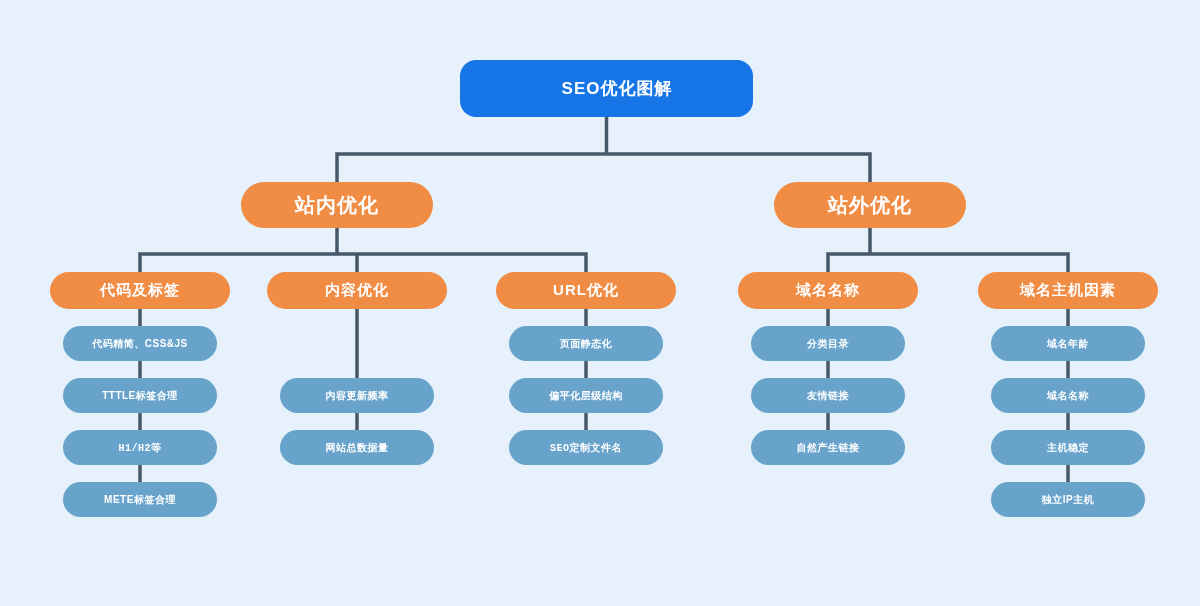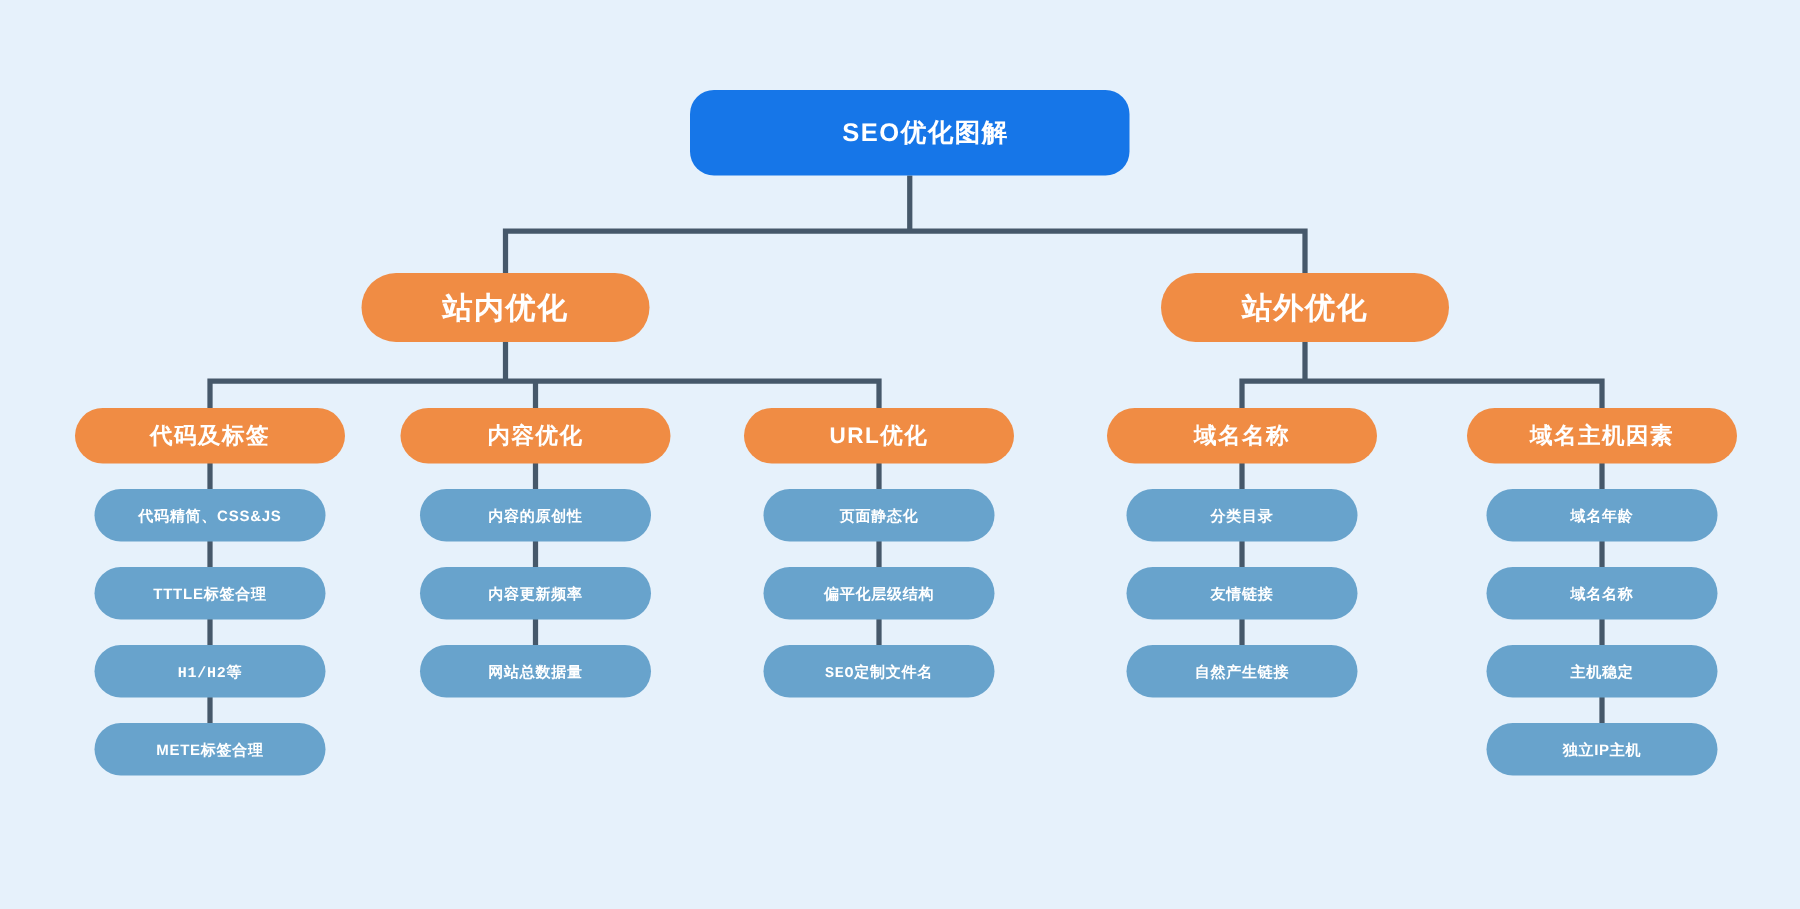--- a/index.html
+++ b/index.html
@@ -108,21 +108,20 @@
   <div class="node node-category cat-1">内容优化</div>
   <div class="node node-category cat-2">URL优化</div>
   <div class="node node-category cat-3">域名名称</div>
   <div class="node node-category cat-4">域名主机因素</div>
 
   <div class="node node-item col-0 row-0">代码精简、CSS&amp;JS</div>
   <div class="node node-item col-0 row-1">TTTLE标签合理</div>
   <div class="node node-item col-0 row-2">H1/H2等</div>
   <div class="node node-item col-0 row-3">METE标签合理</div>
 
-  <div class="node node-item col-1 row-0">内容的原创性</div>
   <div class="node node-item col-1 row-1">内容更新频率</div>
   <div class="node node-item col-1 row-2">网站总数据量</div>
 
   <div class="node node-item col-2 row-0">页面静态化</div>
   <div class="node node-item col-2 row-1">偏平化层级结构</div>
   <div class="node node-item col-2 row-2">SEO定制文件名</div>
 
   <div class="node node-item col-3 row-0">分类目录</div>
   <div class="node node-item col-3 row-1">友情链接</div>
   <div class="node node-item col-3 row-2">自然产生链接</div>

